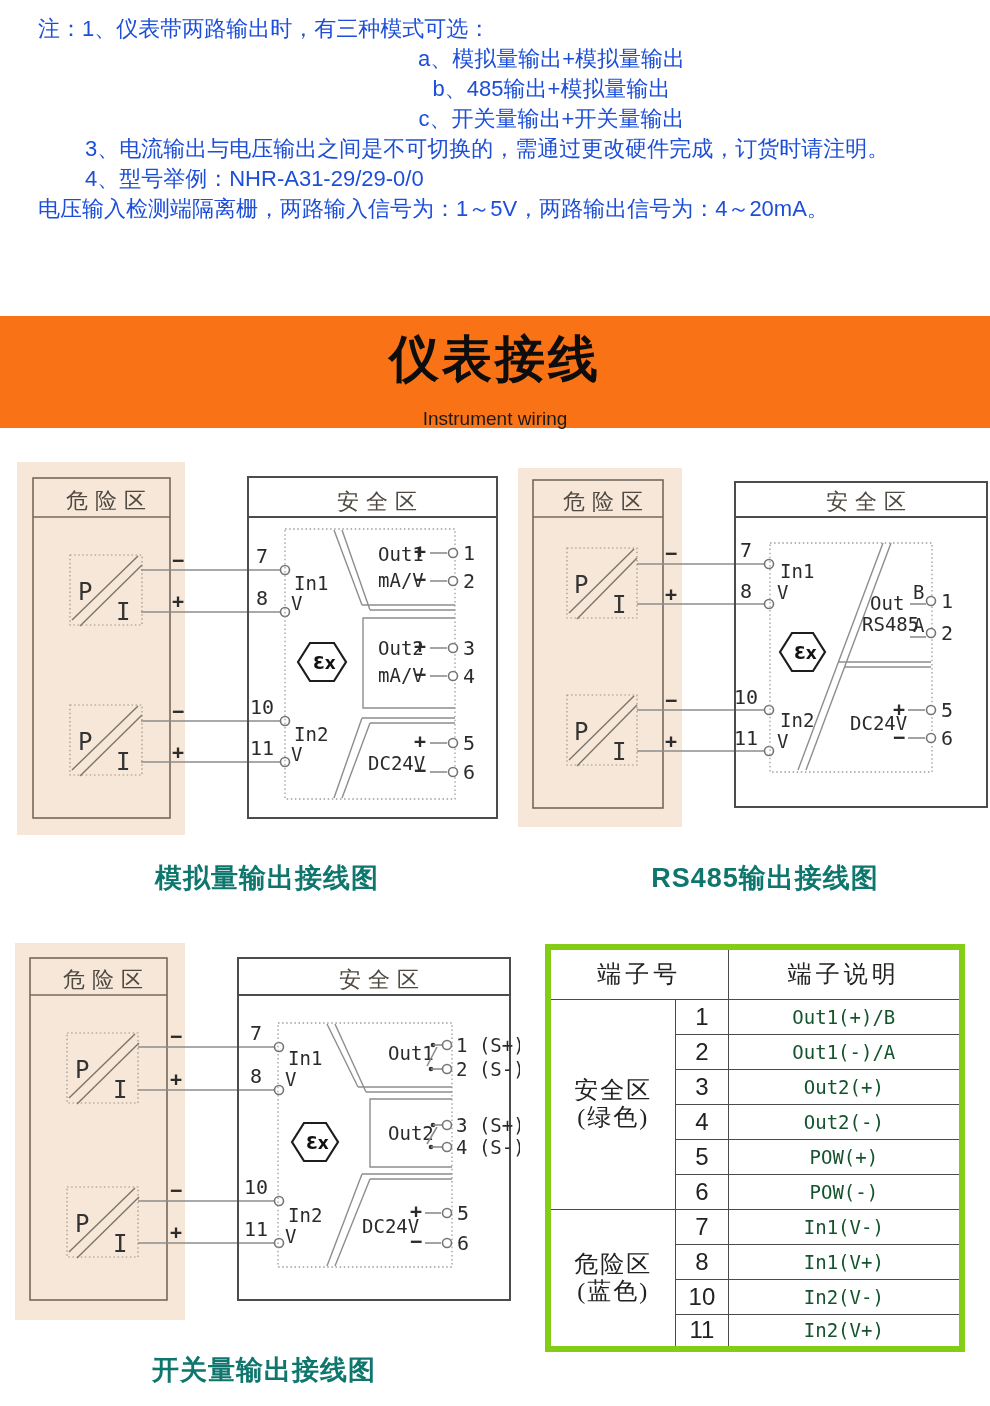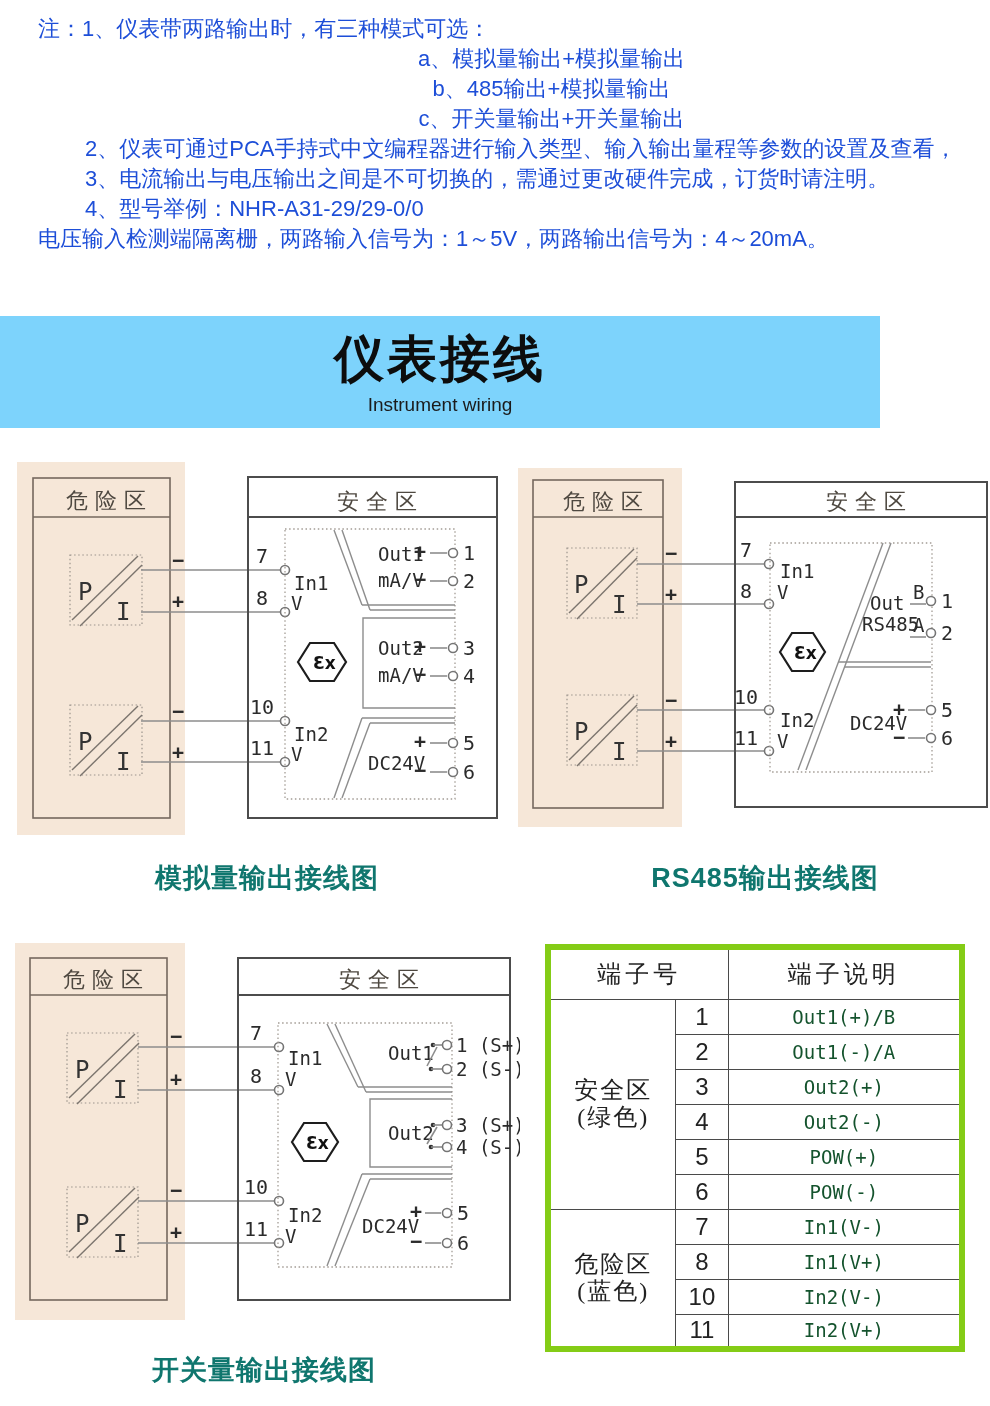--- a/index.html
+++ b/index.html
@@ -7,23 +7,23 @@
   .page { position:relative; width:990px; height:1406px; background:#ffffff; overflow:hidden; }
 
   
   .notes { position:absolute; top:14px; left:0; width:990px; font-size:22px; color:#1d4ed8; }
   .note-line { line-height:30px; white-space:nowrap; }
   .ind0 { padding-left:38px; }
   .ind1 { padding-left:85px; }
   .ind2 { padding-left:113px;text-align:center; }
 
   
-  .banner { position:absolute; top:316px; left:0; width:880px; height:112px; background:#7dd3fc; text-align:center; }
+  .banner { position:absolute; top:316px; left:0; width:990px; height:112px; background:#f97316; text-align:center; }
   .banner-title { margin-top:10px; font-size:50px; font-weight:bold; color:#0d0d0d; letter-spacing:3px; }
-  .banner-sub { font-size:19px; color:#1b1b1b; margin-top:1px; }
+  .banner-sub { font-size:19px; color:#1b1b1b; margin-top:15px; }
 
   
   .caption { position:absolute; font-size:27px; font-weight:600; color:#0f766e; text-align:center; letter-spacing:1px; }
   .cap1 { top:860px; left:17px;  width:500px; }
   .cap2 { top:860px; left:545px; width:440px; }
   .cap3 { top:1352px; left:14px; width:500px; }
 
   
   svg.diagram { position:absolute; }
   #d1 { left:0;   top:455px; }
@@ -62,21 +62,20 @@
 </head>
 <body>
 
 <div class="page">
 
   <div class="notes">
     <div class="note-line ind0">注：1、仪表带两路输出时，有三种模式可选：</div>
     <div class="note-line ind2">a、模拟量输出+模拟量输出</div>
     <div class="note-line ind2">b、485输出+模拟量输出</div>
     <div class="note-line ind2">c、开关量输出+开关量输出</div>
-    <div class="note-line ind1">2、仪表可通过PCA手持式中文编程器进行输入类型、输入输出量程等参数的设置及查看，</div>
     <div class="note-line ind1">3、电流输出与电压输出之间是不可切换的，需通过更改硬件完成，订货时请注明。</div>
     <div class="note-line ind1">4、型号举例：NHR-A31-29/29-0/0</div>
     <div class="note-line ind0">电压输入检测端隔离栅，两路输入信号为：1～5V，两路输出信号为：4～20mA。</div>
   </div>
 
   <div class="banner">
     <div class="banner-title">仪表接线</div>
     <div class="banner-sub">Instrument wiring</div>
   </div>
 

